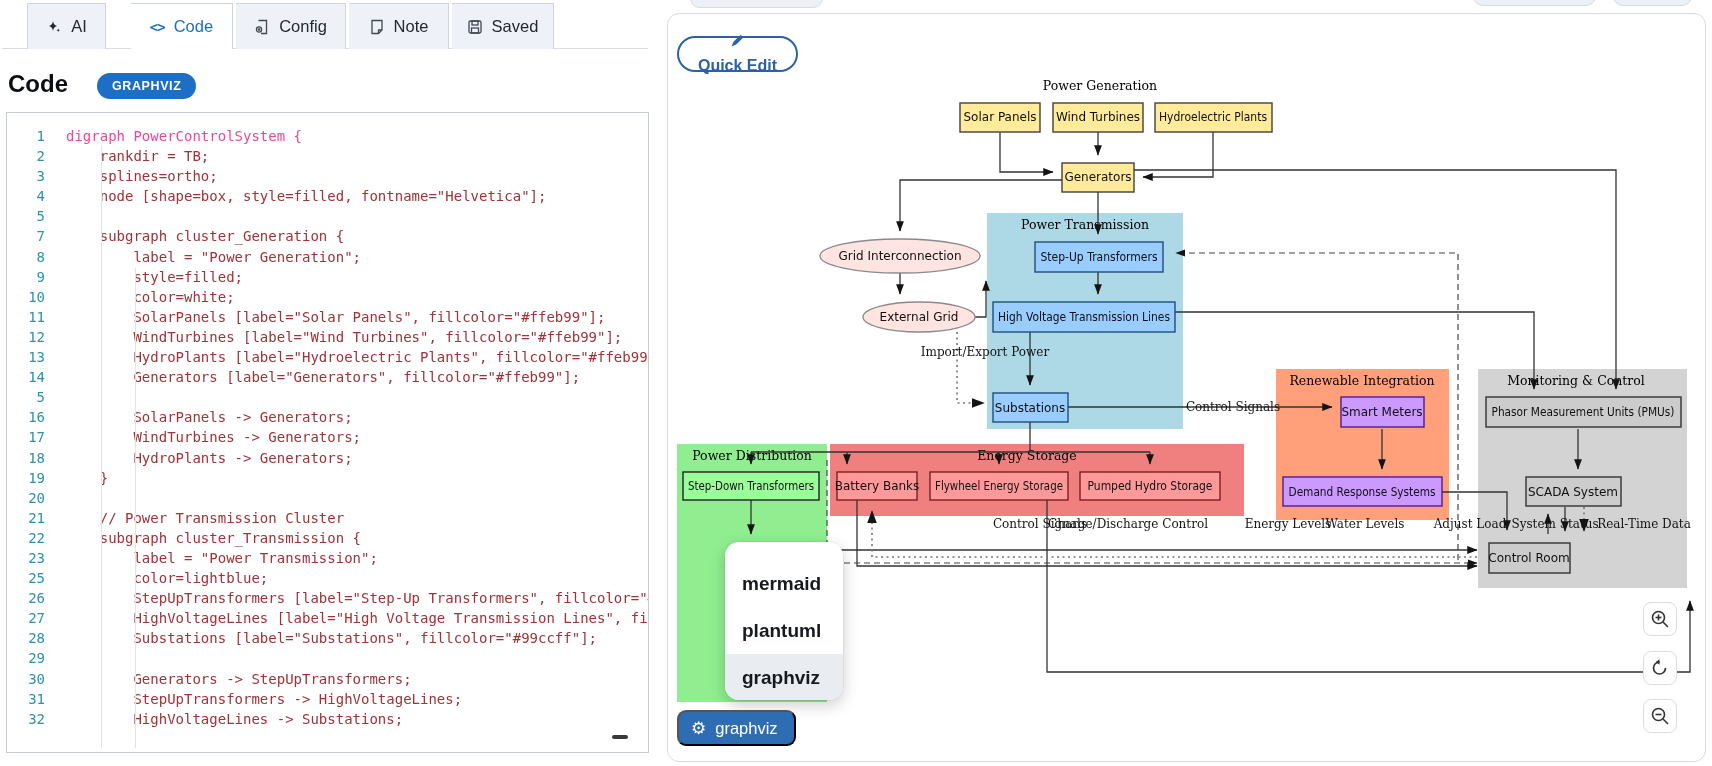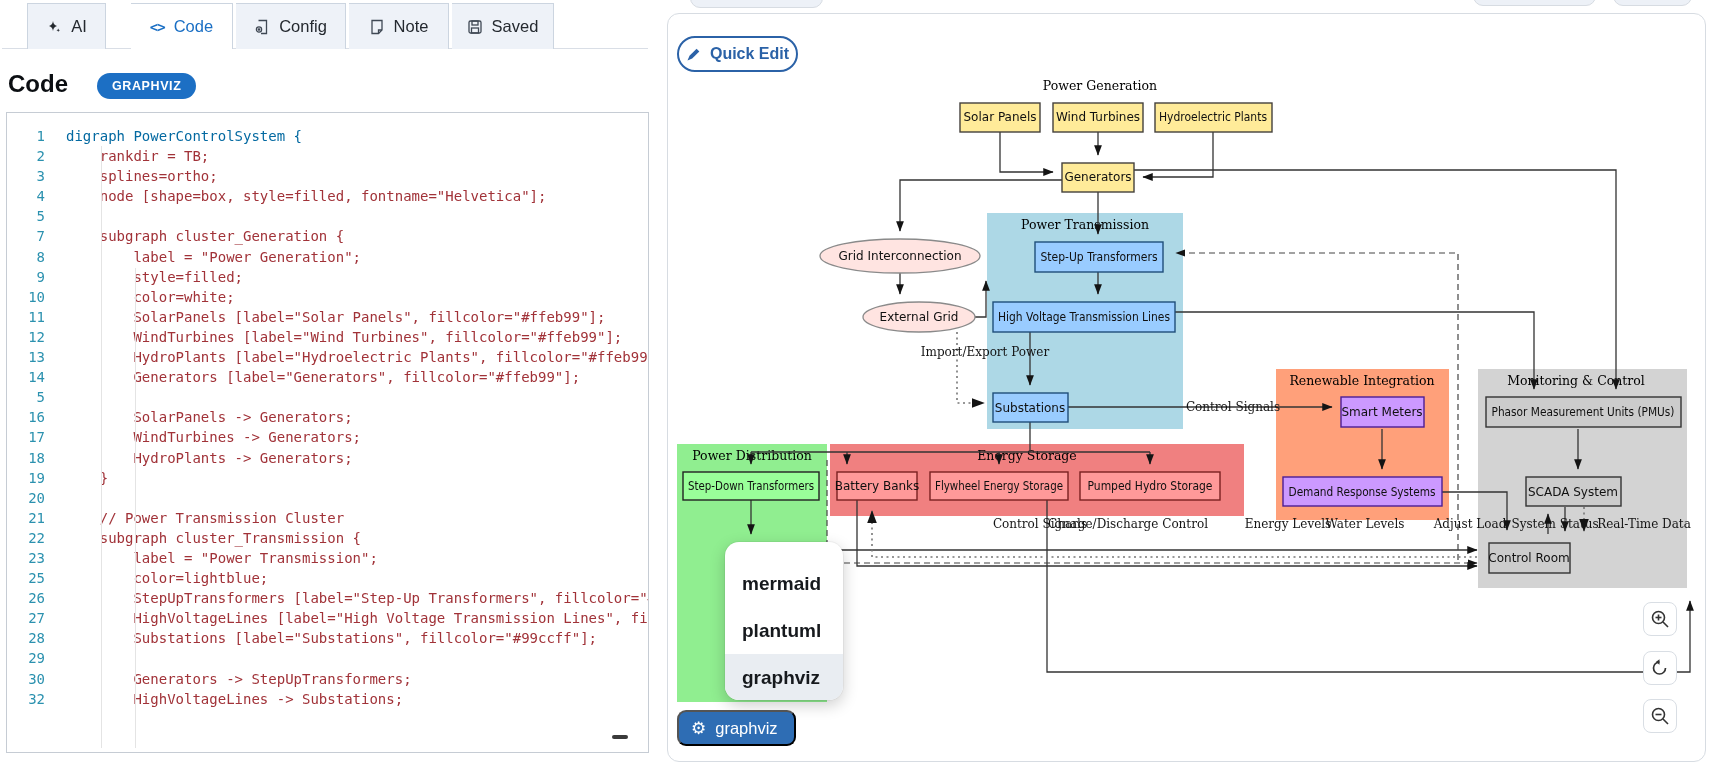--- a/index.html
+++ b/index.html
@@ -18,31 +18,31 @@
 
   .heading { position:absolute; left:8px; top:70px; font-size:24px; font-weight:bold; color:#0b0e12; }
   .badge { position:absolute; left:97px; top:73px; height:26px; padding:0 15px; border-radius:14px; background:#1c6fc4;
            color:#fff; font-size:12.5px; font-weight:bold; letter-spacing:.6px; display:flex; align-items:center; }
 
   .editor { position:absolute; left:6px; top:112px; width:643px; height:641px; border:1.5px solid #c6ccd4; background:#fff;
             overflow:hidden; font-family:"DejaVu Sans Mono", monospace; font-size:14px; line-height:20.1px; padding-top:13px; cursor:text; }
   .cl { white-space:pre; height:20.1px; }
   .ln { display:inline-block; width:38px; text-align:right; color:#2b91af; }
   .cc { color:#a13238; margin-left:21px; }
-  .cc.k1 { color:#0369a1; }
+  .cc.k1 { color:#ec4899; }
   .iguide { position:absolute; width:1px; background:#e4e4e4; }
   .hthumb { position:absolute; left:612px; top:735px; width:16px; height:4px; background:#3a3a3a; border-radius:2px; }
 
   
   .card { position:absolute; left:667px; top:13px; width:1039px; height:749px; background:#fff;
           border:1.5px solid #d7dce2; border-radius:12px; }
   .cutpill { position:absolute; background:#edf1f7; border:1.5px solid #d7dce2; border-radius:10px; }
 
   .quickedit { position:absolute; left:677px; top:36px; width:121px; height:36px; border-radius:19px; border:2.5px solid #2b62a7;
-               background:#fff; color:#2b62a7; font-size:16px; font-weight:600; display:flex; align-items:center; justify-content:center; gap:9px; cursor:pointer; }
+               background:#fff; color:#2b62a7; font-size:16px; font-weight:600; display:flex; align-items:center; justify-content:center; gap:9px; cursor:pointer;flex-direction:column; }
 
   .popup { position:absolute; left:725px; top:542px; width:118px; height:158px; background:#fff; border-radius:14px;
            box-shadow:0 5px 16px rgba(0,0,0,.20), 0 0 0 1px rgba(0,0,0,.04); padding-top:18px; z-index:6; overflow:hidden; }
   .popup .opt { height:47px; display:flex; align-items:center; padding-left:17px; font-size:19px; font-weight:bold; color:#16191d; cursor:pointer; }
   .popup .opt.sel { background:#e9edf2; }
 
   .enginebtn { position:absolute; left:677px; top:710px; height:36px; padding:0 16px 0 12px; border-radius:9px; background:#2e6db4;
                color:#fff; font-size:16.5px; display:flex; align-items:center; gap:9px; cursor:pointer; z-index:6; }
   .enginebtn .gear { font-family:"DejaVu Sans", sans-serif; font-size:17px; }
 
@@ -129,20 +129,21 @@
     <div class="cl"><span class="ln">20</span><span class="cc"></span></div>
     <div class="cl"><span class="ln">21</span><span class="cc">    // Power Transmission Cluster</span></div>
     <div class="cl"><span class="ln">22</span><span class="cc">    subgraph cluster_Transmission {</span></div>
     <div class="cl"><span class="ln">23</span><span class="cc">        label = "Power Transmission";</span></div>
     <div class="cl"><span class="ln">25</span><span class="cc">        color=lightblue;</span></div>
     <div class="cl"><span class="ln">26</span><span class="cc">        StepUpTransformers [label="Step-Up Transformers", fillcolor="#99ccff"];</span></div>
     <div class="cl"><span class="ln">27</span><span class="cc">        HighVoltageLines [label="High Voltage Transmission Lines", fillcolor="#99ccff"];</span></div>
     <div class="cl"><span class="ln">28</span><span class="cc">        Substations [label="Substations", fillcolor="#99ccff"];</span></div>
     <div class="cl"><span class="ln">29</span><span class="cc"></span></div>
     <div class="cl"><span class="ln">30</span><span class="cc">        Generators -&gt; StepUpTransformers;</span></div>
+    <div class="cl"><span class="ln">31</span><span class="cc">        StepUpTransformers -&gt; HighVoltageLines;</span></div>
     <div class="cl"><span class="ln">32</span><span class="cc">        HighVoltageLines -&gt; Substations;</span></div>
   </div>
   <div class="iguide" style="left:101px; top:146px; height:602px;"></div>
   <div class="iguide" style="left:135px; top:268px; height:480px;"></div>
   <div class="hthumb"></div>
 
   <div class="cutpill" style="left:690px; top:-22px; width:133px; height:30px;"></div>
   <div class="cutpill" style="left:1473px; top:-20px; width:123px; height:26px;"></div>
   <div class="cutpill" style="left:1613px; top:-20px; width:79px; height:26px;"></div>
 

